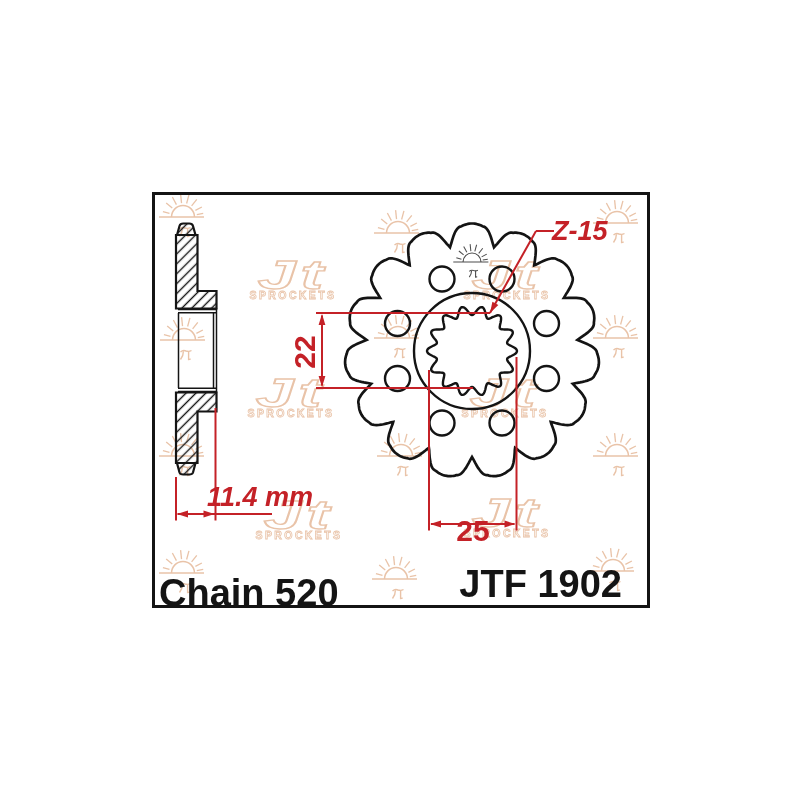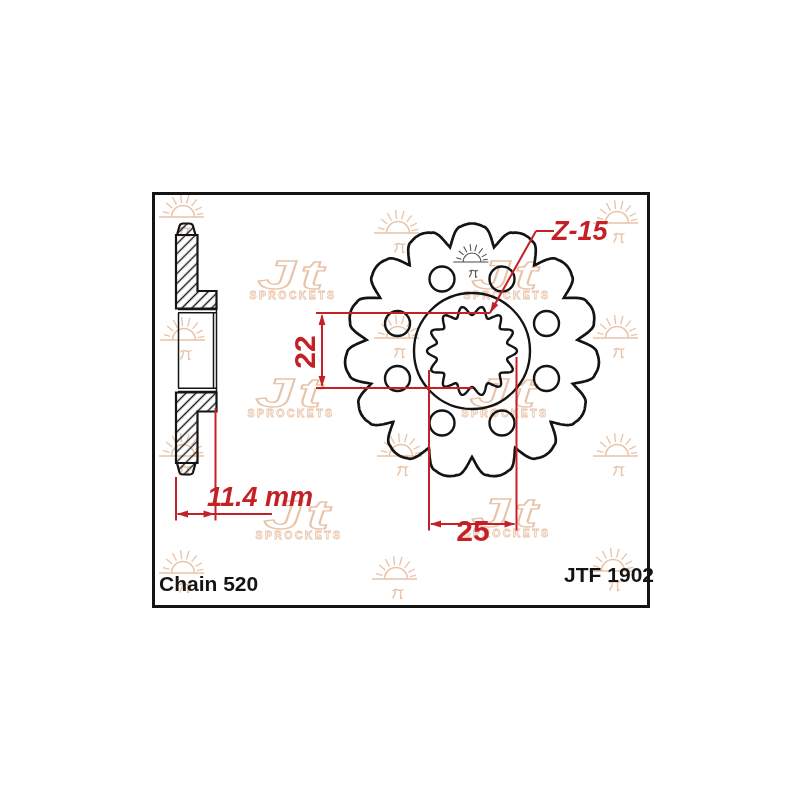--- a/index.html
+++ b/index.html
@@ -2,21 +2,21 @@
 <html><head>
 <meta charset="utf-8">
 <style>
   html,body{margin:0;padding:0;background:#fff;}
   .canvas{position:relative;width:800px;height:800px;background:#ffffff;overflow:hidden;
           font-family:"Liberation Sans",sans-serif;}
   svg{position:absolute;left:0;top:0;}
   .label{position:absolute;white-space:nowrap;}
   .dim-red{color:#c42127;font-weight:bold;font-size:30px;}
   .dim-red-italic{color:#c42127;font-weight:bold;font-style:italic;font-size:27px;}
-  .part-text{color:#141414;font-weight:bold;font-size:21px;}
+  .part-text{color:#141414;font-weight:bold;font-size:38px;}
   .rot90{transform:rotate(-90deg);}
   .center{text-align:center;}
 </style>
 </head>
 <body>
 
 <div class="canvas">
   <svg id="diagram" width="800" height="800" viewBox="0 0 800 800">
       <defs>
         <pattern id="hatch" patternUnits="userSpaceOnUse" width="7" height="7" patternTransform="rotate(45)">
@@ -335,14 +335,14 @@
   <div class="label dim-red rot90 center" id="dim-bore-height" style="left:282px;top:334px;width:46px;height:36px;line-height:36px;">22</div>
 
   <div class="label dim-red center" id="dim-bore-width" style="left:451px;top:514px;width:44px;">25</div>
 
   <div class="label dim-red-italic" id="dim-overall-width" style="left:207px;top:482px;">11.4 mm</div>
 
   <div class="label dim-red-italic" id="teeth-count-label" style="left:552px;top:216px;">Z-15</div>
 
   <div class="label part-text" id="chain-label" style="left:159px;top:572px;">Chain 520</div>
 
-  <div class="label part-text" id="part-number-label" style="right:146px;top:563px;">JTF 1902</div>
+  <div class="label part-text" id="part-number-label" style="right:178px;top:563px;">JTF 1902</div>
 </div>
 
 </body></html>

